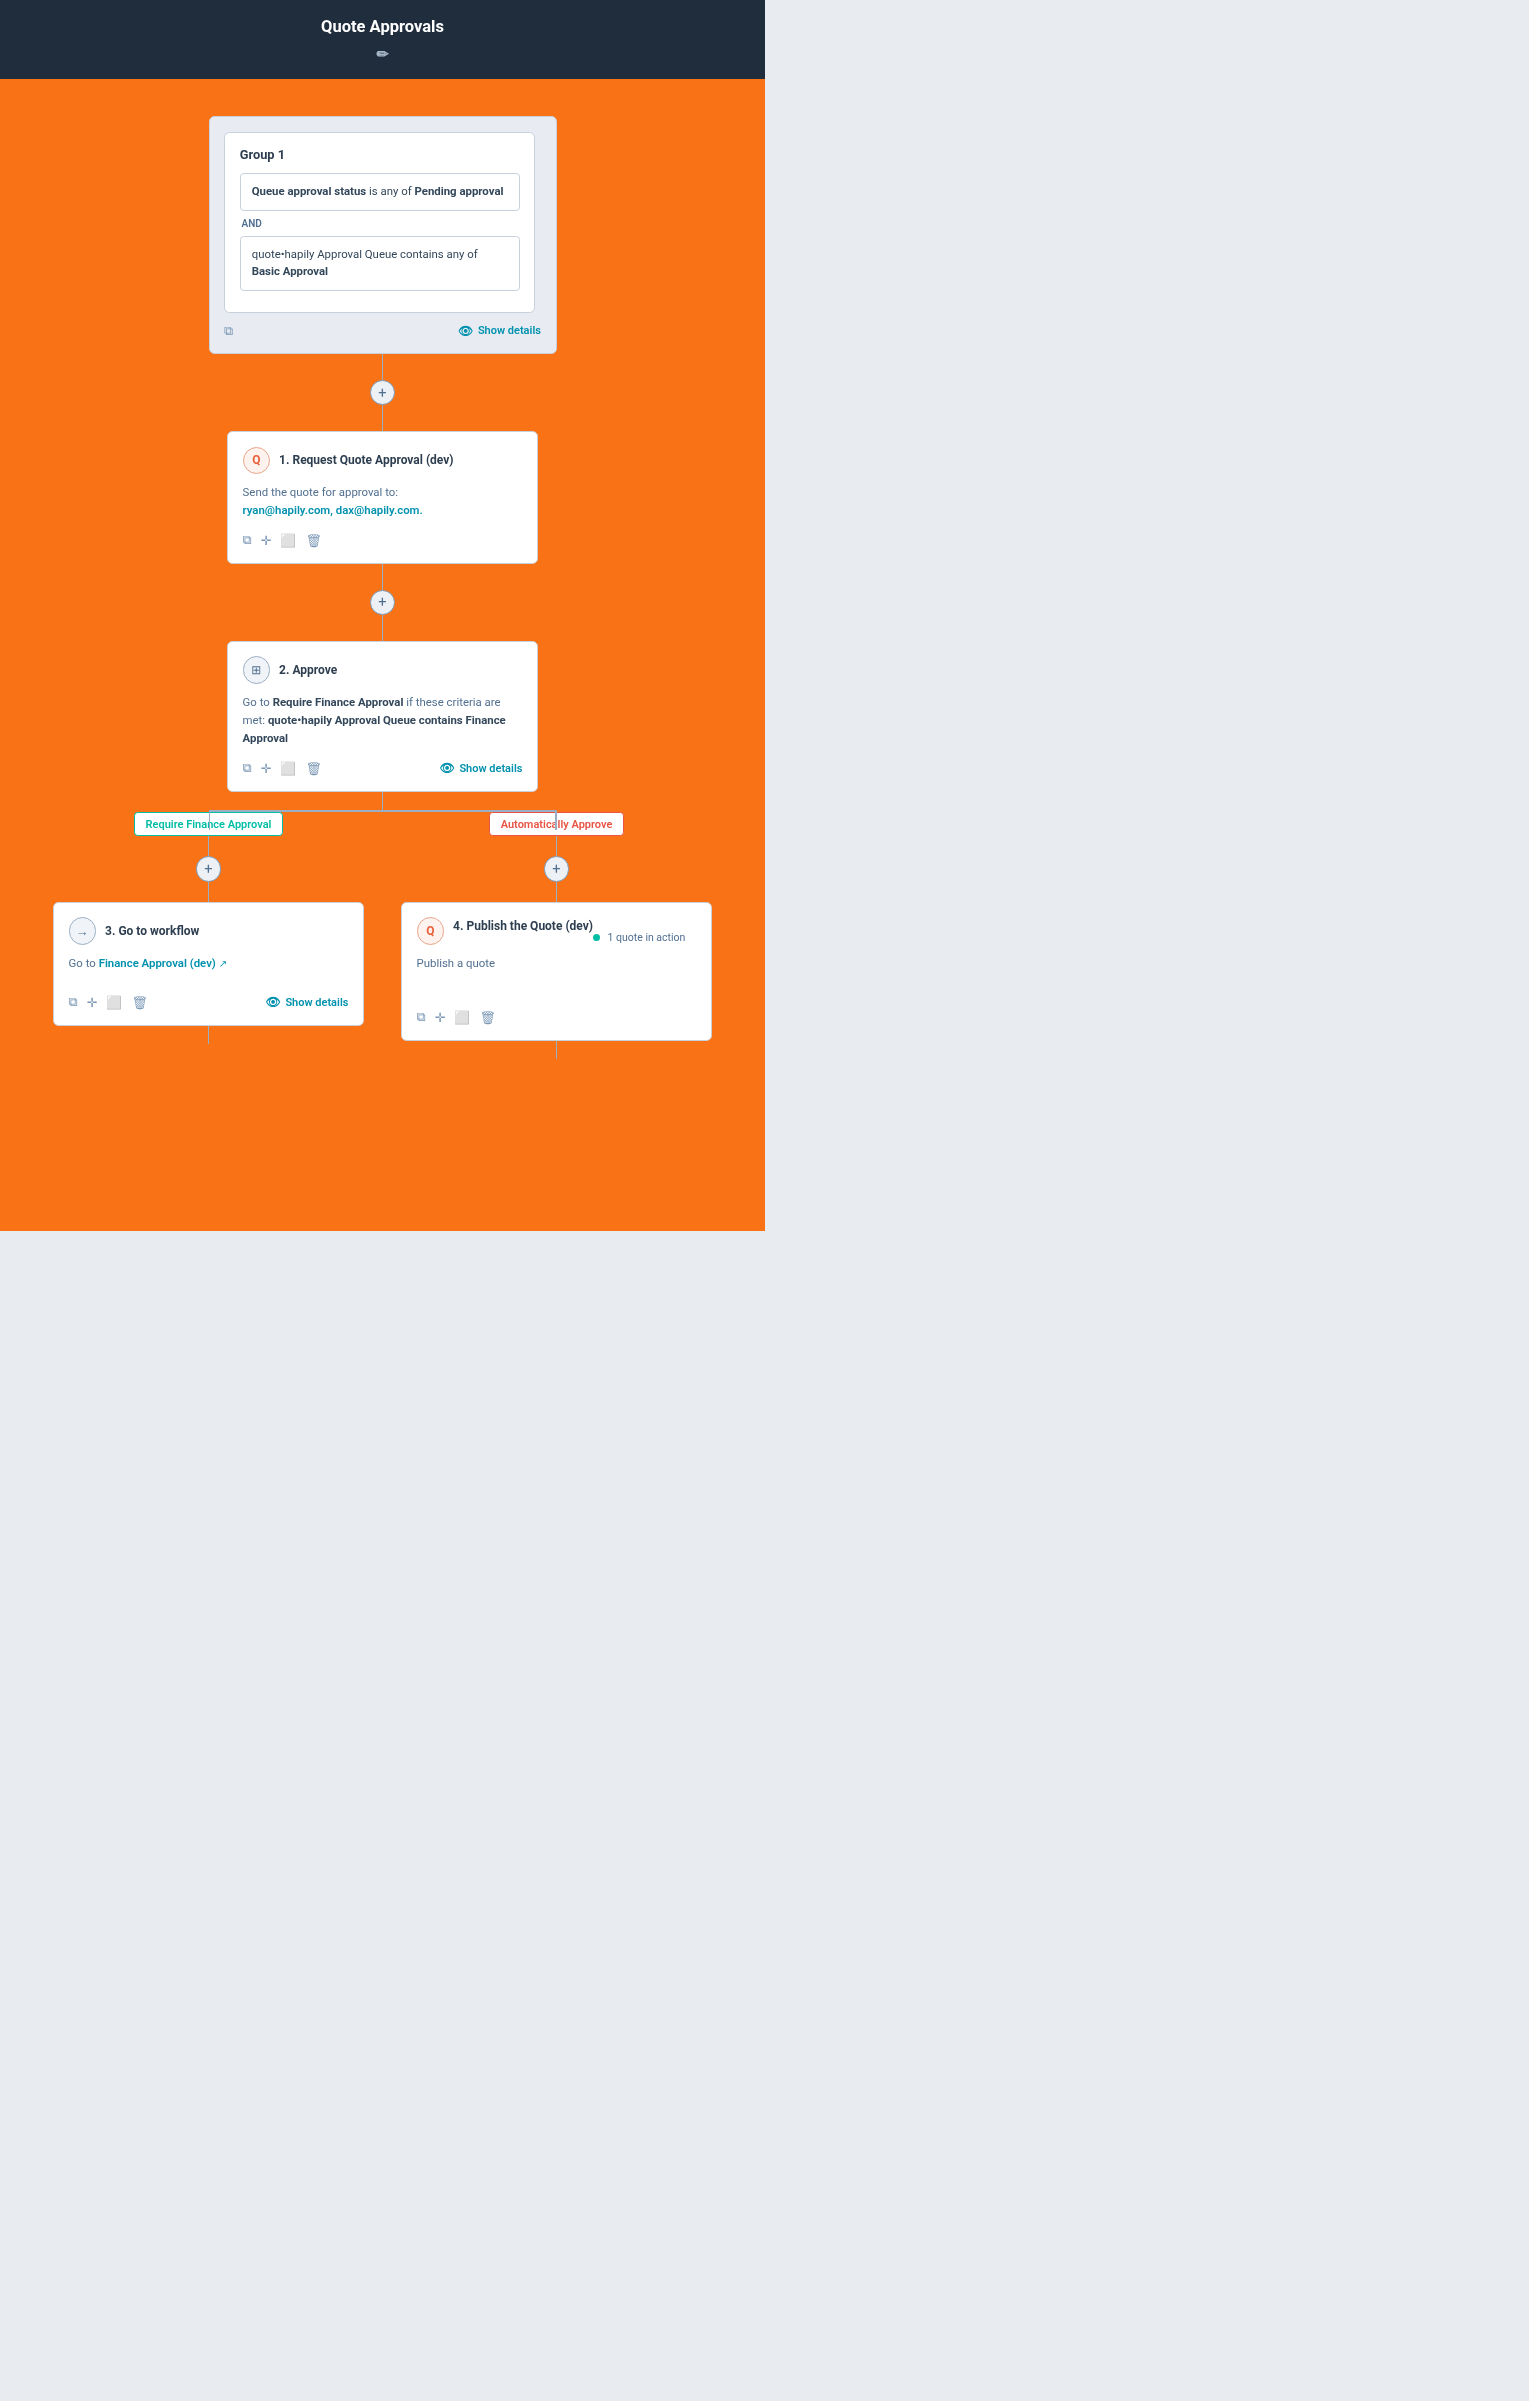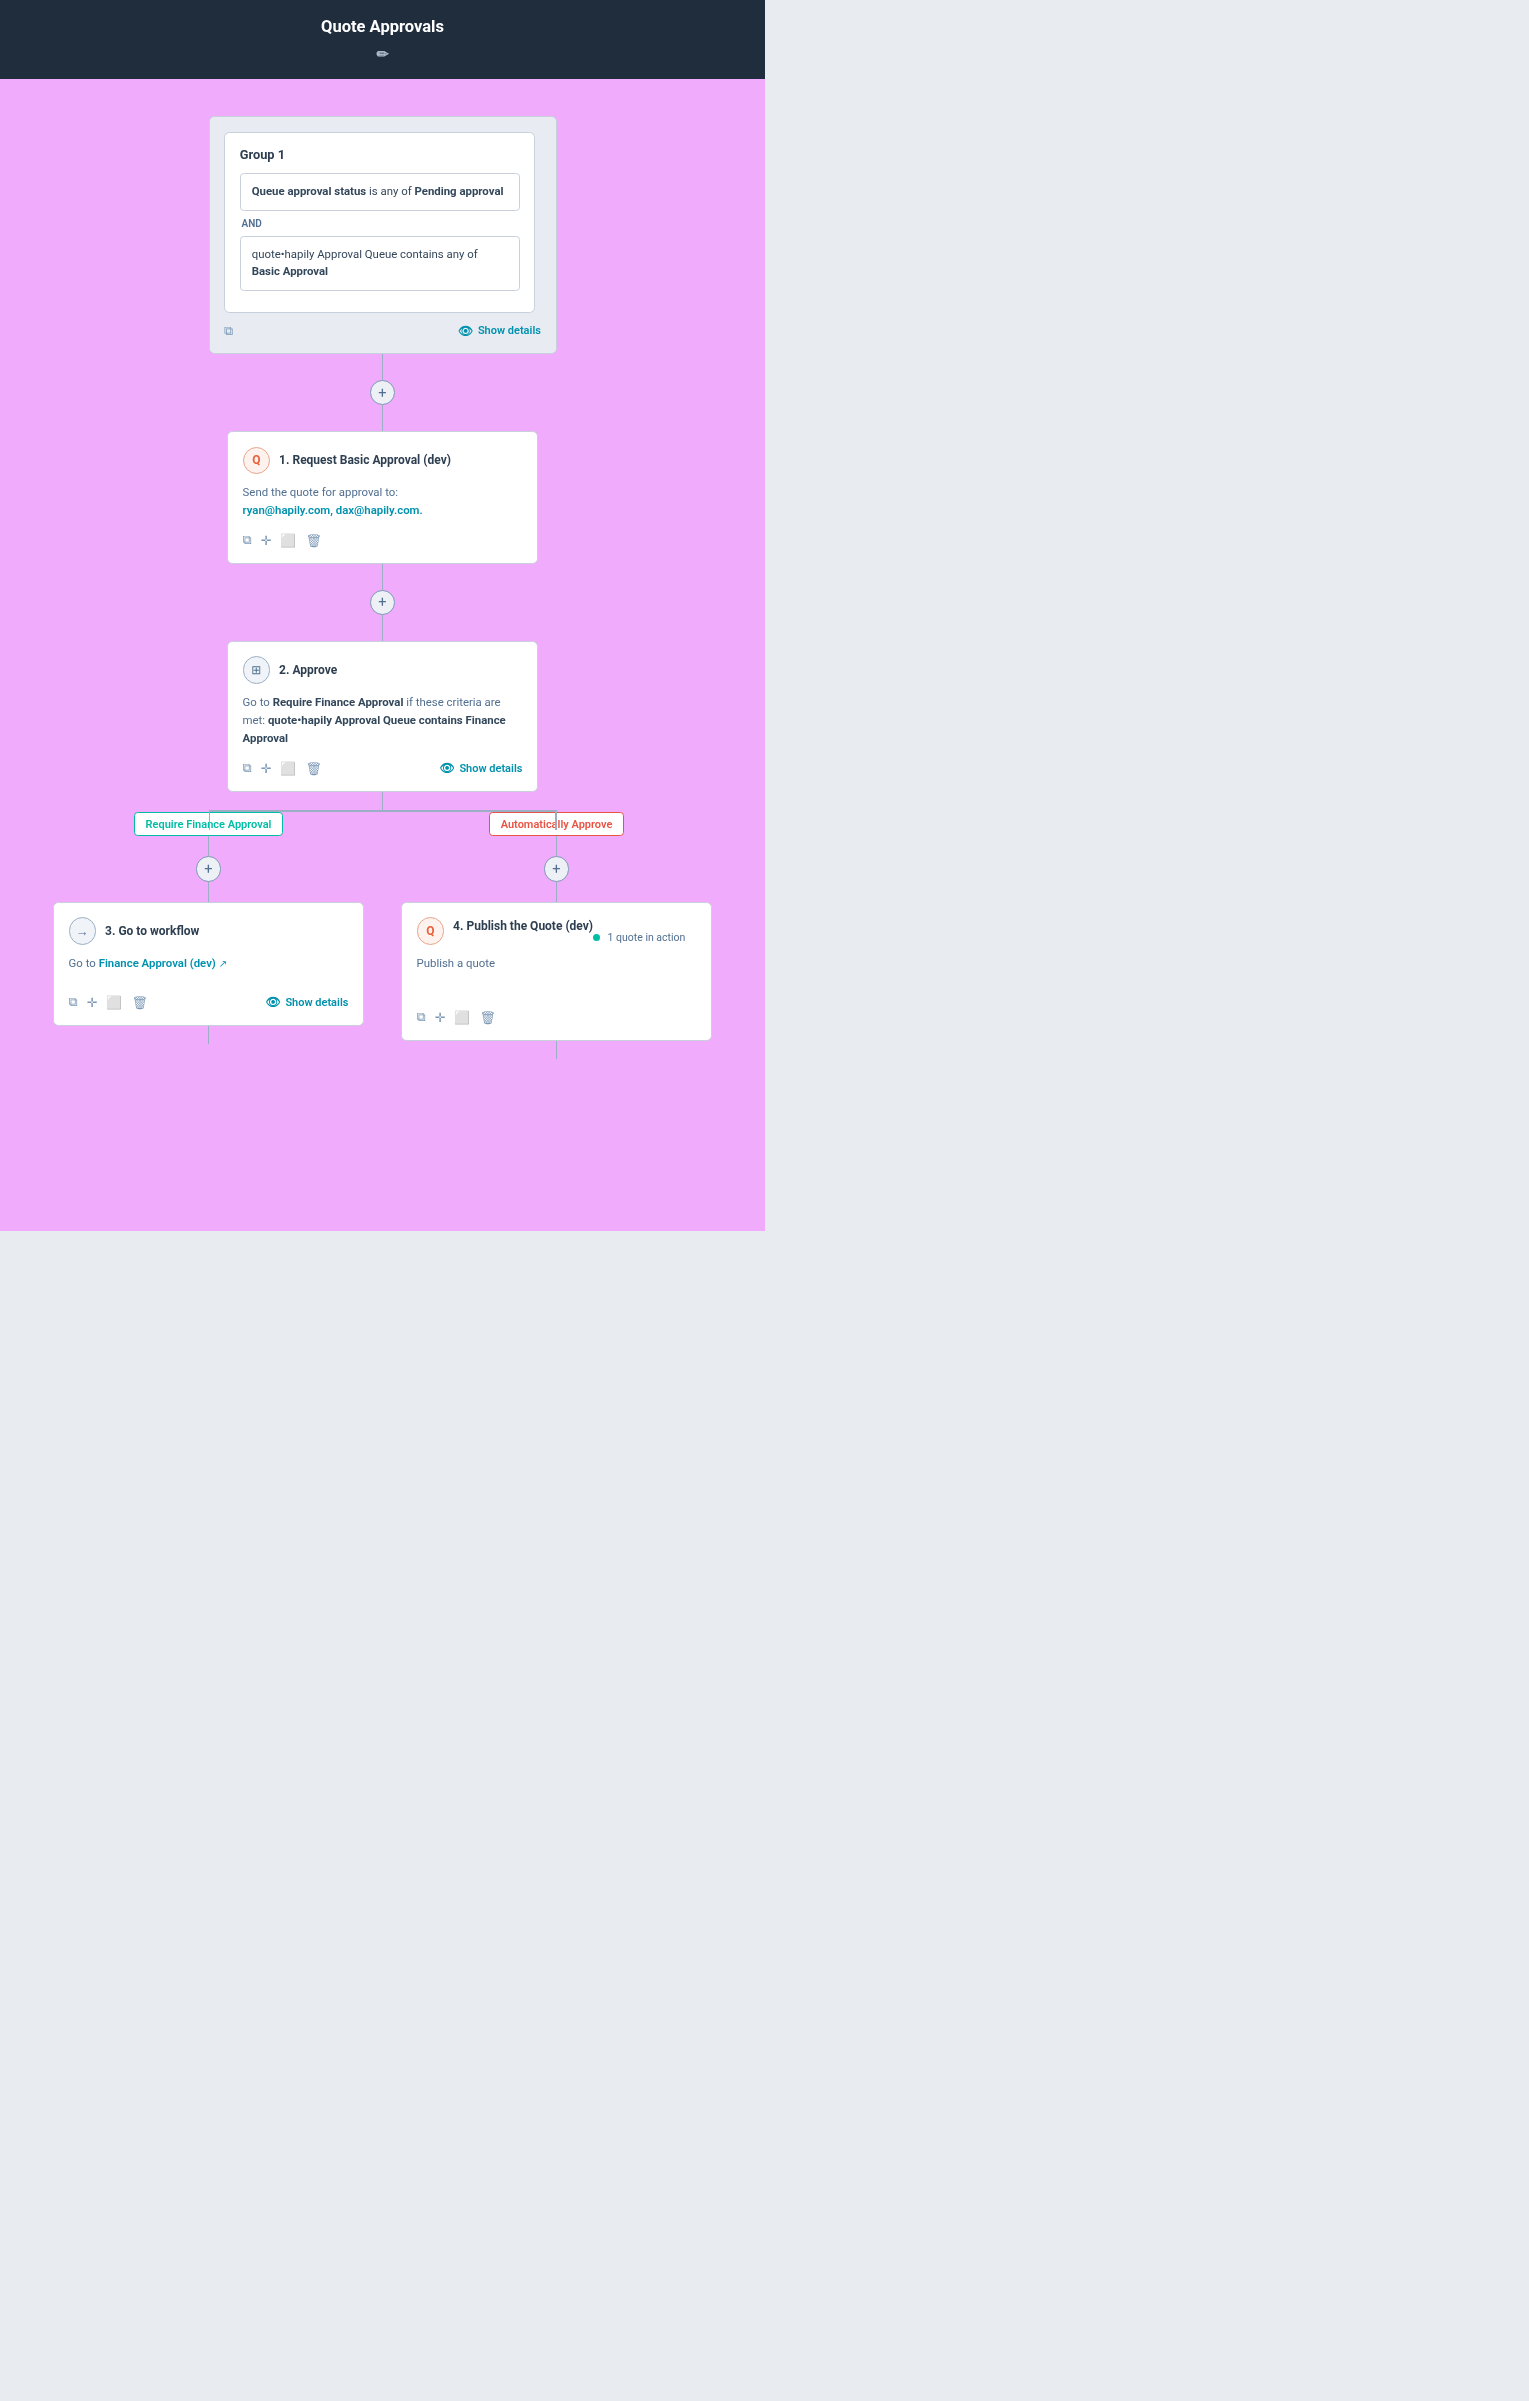--- a/index.html
+++ b/index.html
@@ -23,21 +23,21 @@
       gap: 9.1px;
       flex-direction: column;
     }
     .header .edit-icon {
       color: #a8b8c8;
       font-size: 14.6px;
       cursor: pointer;
     }
 
     .canvas {
-      background: #f0abfc;
+      background: #f97316;
       padding: 37px 18.3px;
       display: flex;
       flex-direction: column;
       align-items: center;
       min-height: 1152px;
     }
 
     
     .group-block {
       background: #fff;
@@ -270,21 +270,21 @@
     <div class="connector-line"></div>
     <div class="add-button">+</div>
     <div class="connector-line"></div>
   </div>
 
   <div class="step-block">
     <div class="step-header">
       <div class="step-icon step-icon-q">Q</div>
       <div class="step-title">
         <span>1.</span>
-        <span>Request Basic Approval (dev)</span>
+        <span>Request Quote Approval (dev)</span>
       </div>
     </div>
     <div class="step-body">
       <div>Send the quote for approval to:</div>
       <div class="highlight">ryan@hapily.com, dax@hapily.com.</div>
     </div>
     <div class="block-footer" style="margin-top:12.8px;">
       <div class="footer-icons">
         <span class="icon-btn">⧉</span>
         <span class="icon-btn">✛</span>

